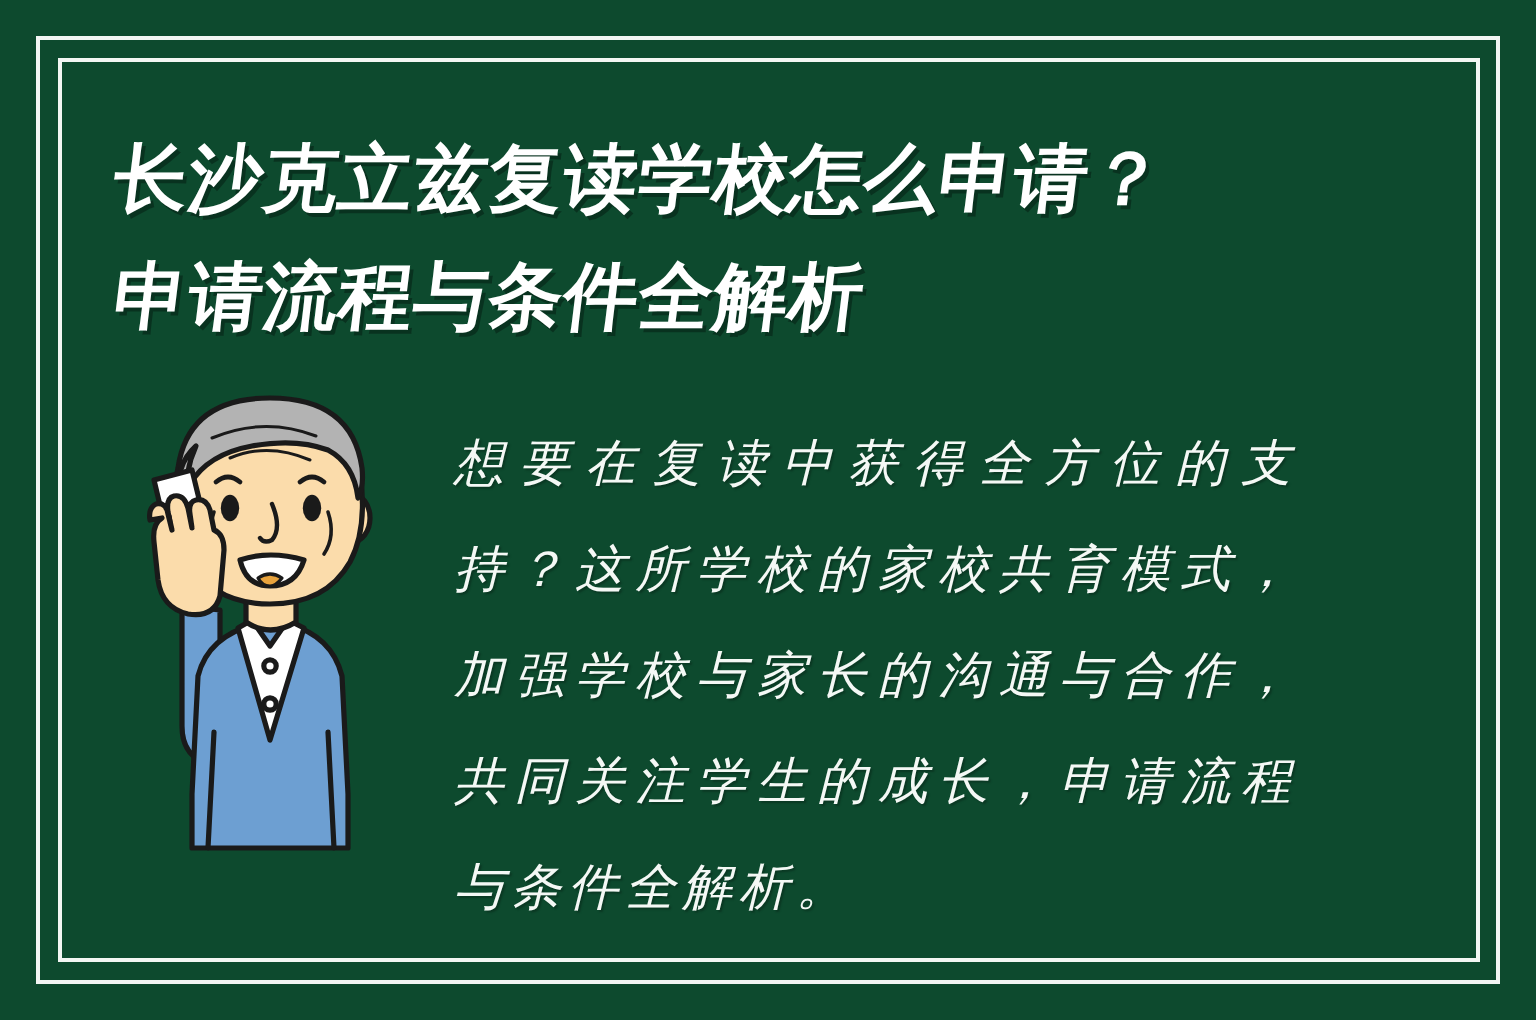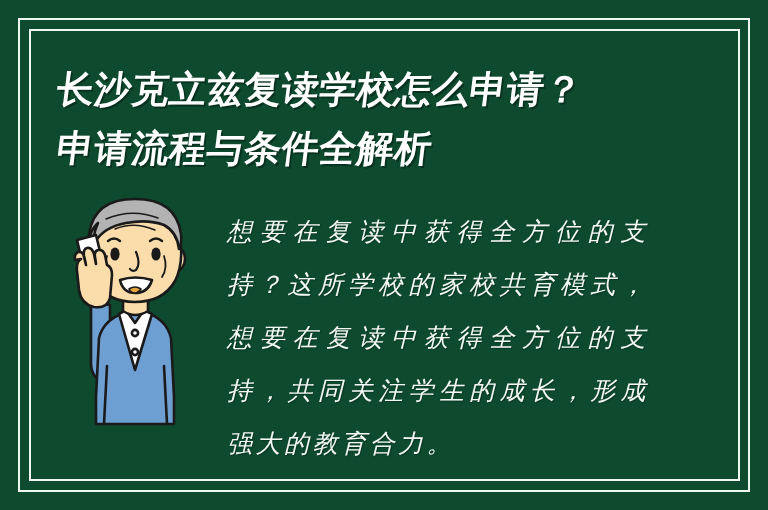--- a/index.html
+++ b/index.html
@@ -90,21 +90,21 @@
 <div id="poster">
 
   <div class="frame-outer"></div>
   <div class="frame-inner"></div>
 
   <div class="headline">
     <div class="headline-line">长沙克立兹复读学校怎么申请？</div>
     <div class="headline-line">申请流程与条件全解析</div>
   </div>
 
-  <div class="bodycopy">想要在复读中获得全方位的支持？这所学校的家校共育模式，想要在复读中获得全方位的支持，共同关注学生的成长，形成强大的教育合力。</div>
+  <div class="bodycopy">想要在复读中获得全方位的支持？这所学校的家校共育模式，加强学校与家长的沟通与合作，共同关注学生的成长，申请流程与条件全解析。</div>
 
   <div class="illustration">
     <svg viewBox="0 0 136 244" xmlns="http://www.w3.org/2000/svg">
       <g stroke="#1a1a1a" stroke-width="2.6" stroke-linejoin="round" stroke-linecap="round">
 
         <path d="M31 111 L31 171 Q31 186 44 190 L60 193 L60 150 L50 150 L50 113 Z" fill="#6d9fd2"></path>
 
         <path d="M68 120 Q44 126 39 146 L36 205 L36 232 L114 232 L114 205 L111 146 Q106 126 84 120 Z" fill="#6d9fd2"></path>
 
         <path d="M47 174 L44 232" fill="none"></path>

